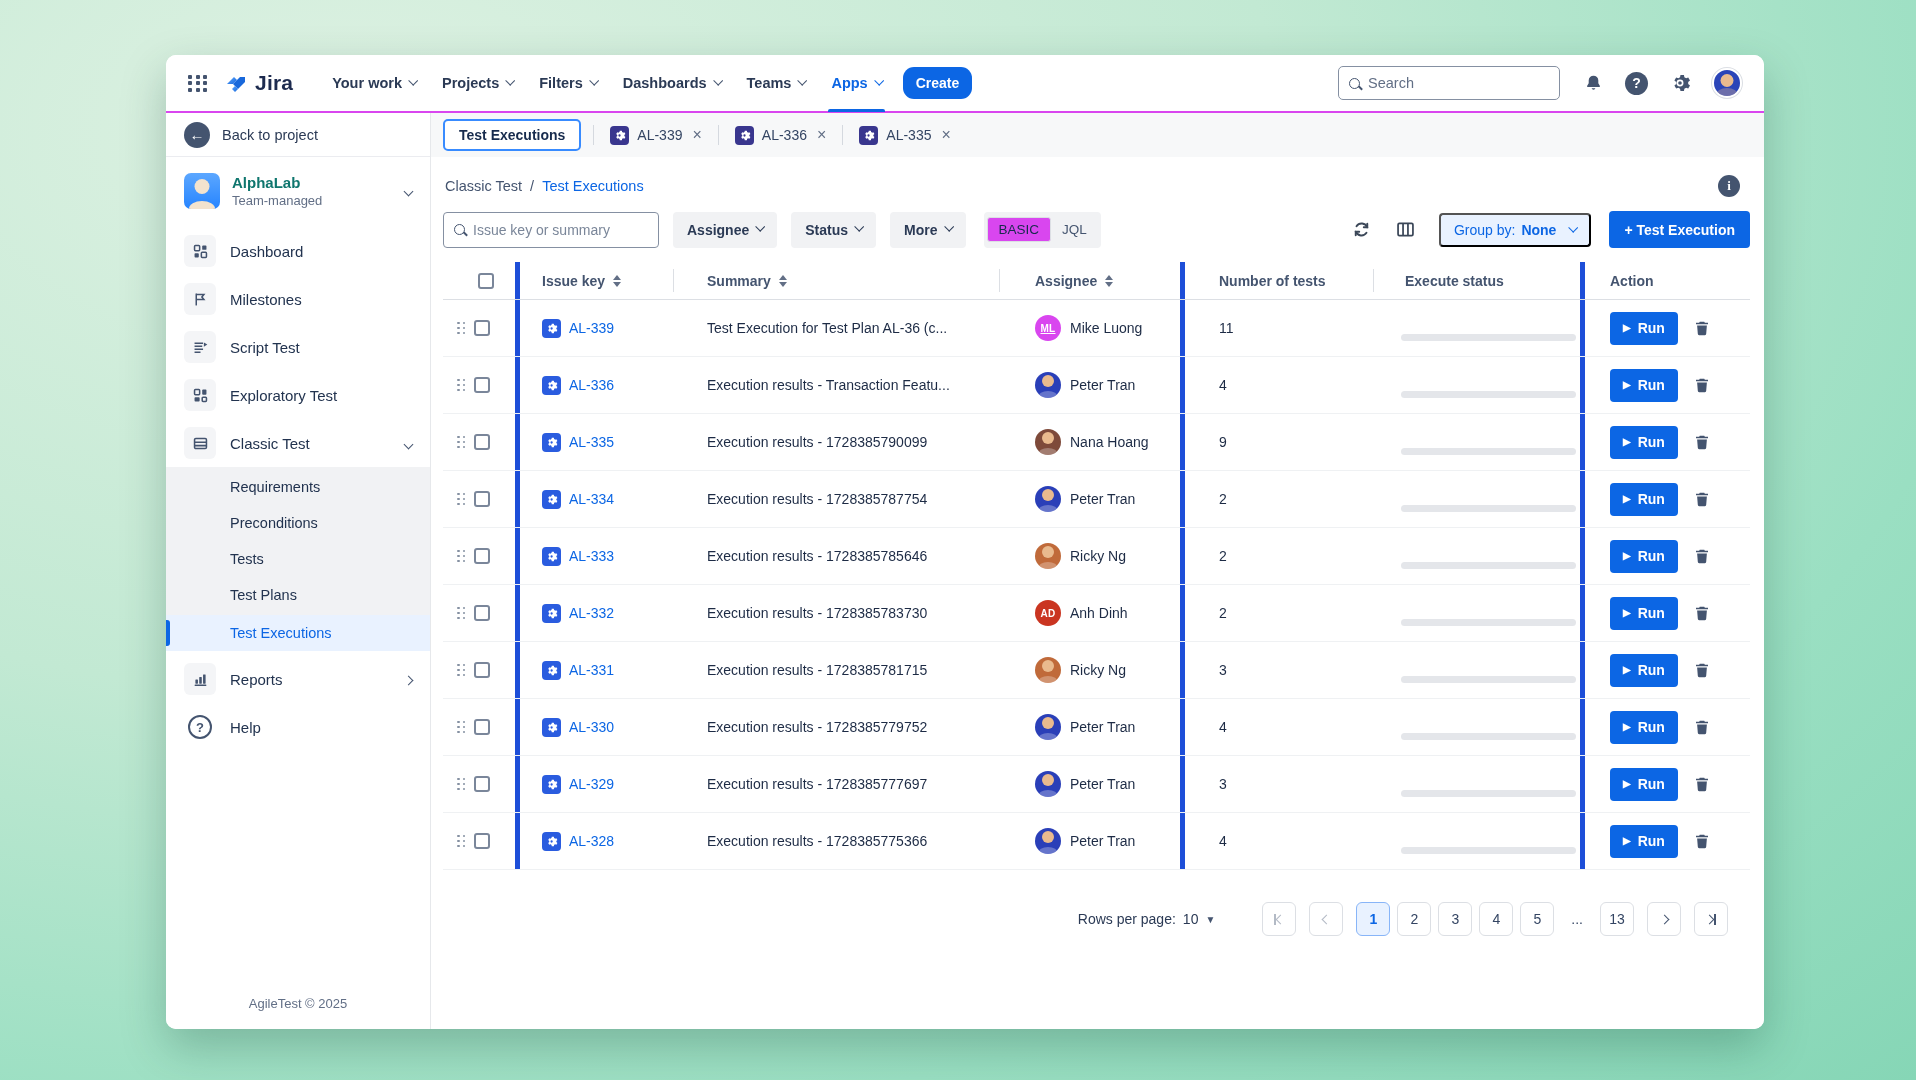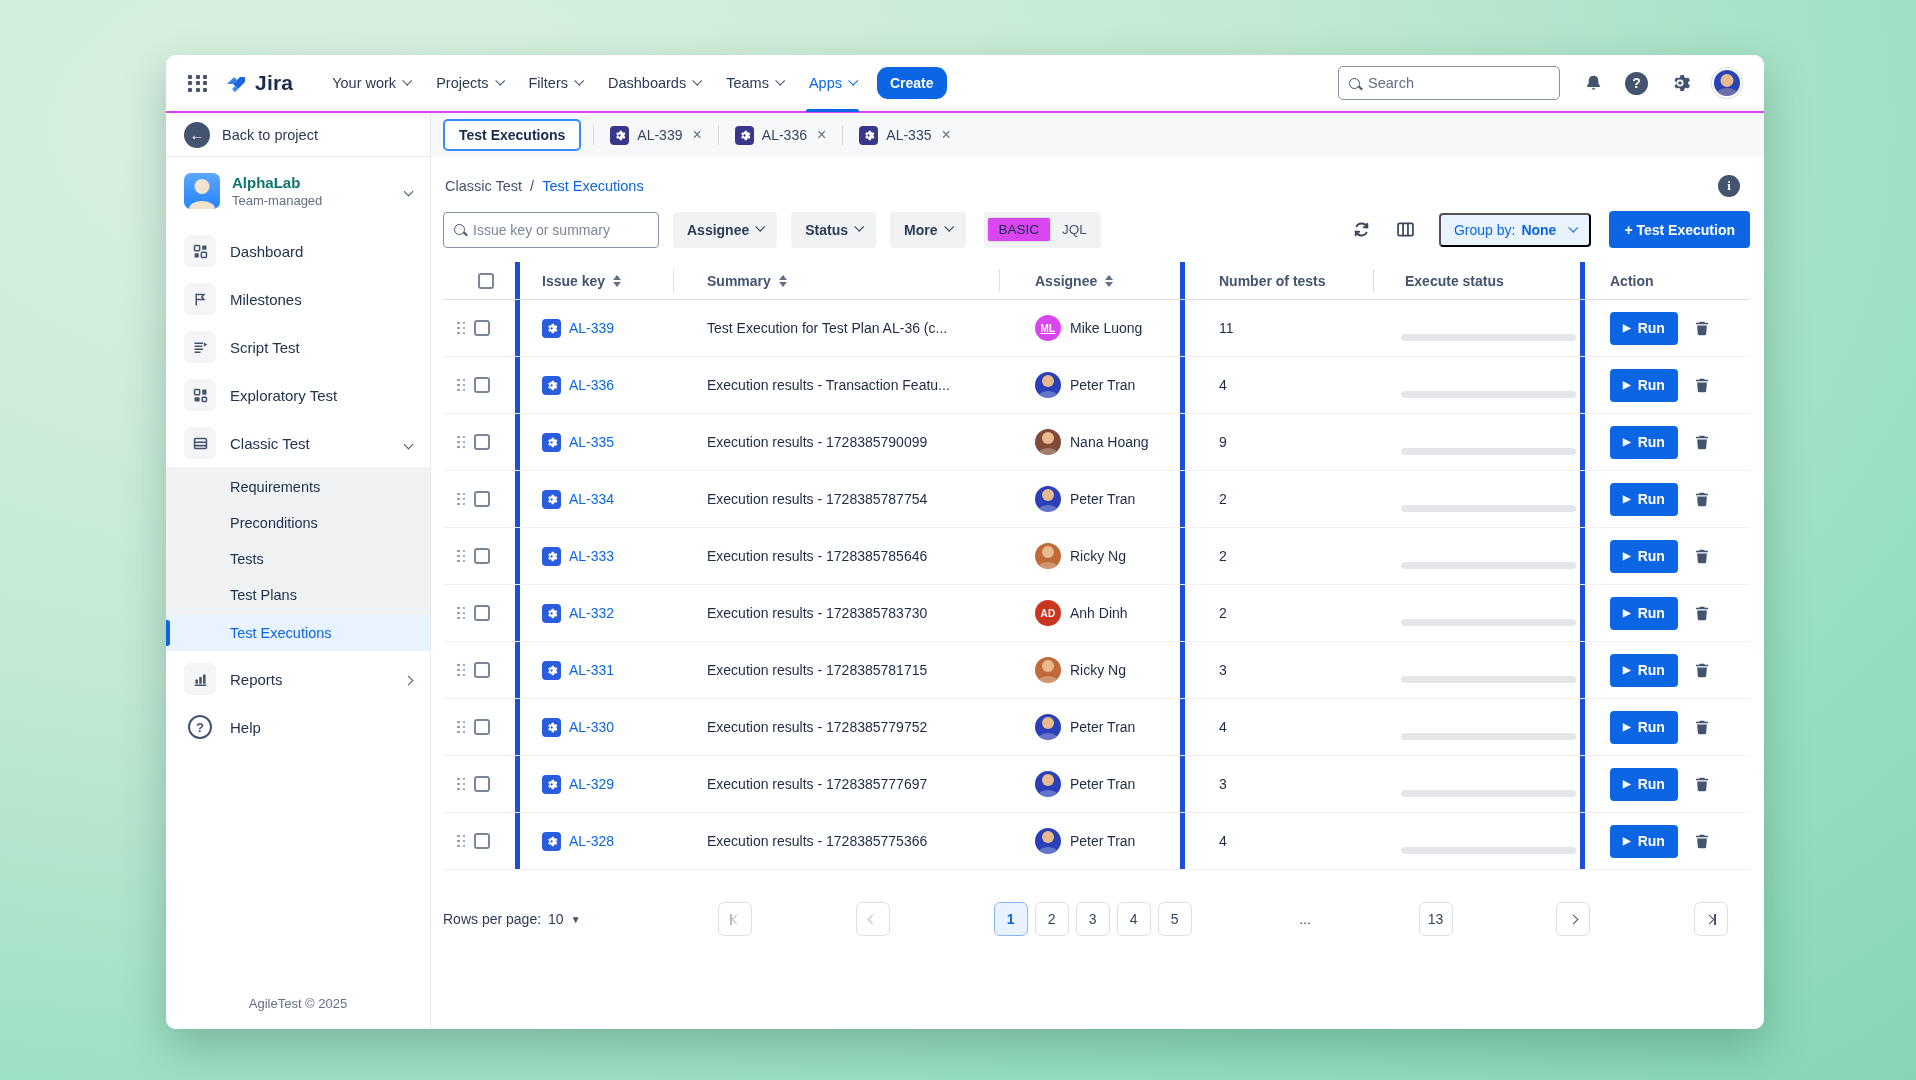--- a/index.html
+++ b/index.html
@@ -10,21 +10,21 @@
   .window{position:absolute;left:166px;top:55px;width:1598px;height:974px;background:#fff;
           border-radius:10px;box-shadow:0 18px 45px rgba(9,70,50,.28);overflow:hidden;display:flex;flex-direction:column}
 
   
   .topnav{height:58px;flex:0 0 58px;display:flex;align-items:center;padding:0 22px;border-bottom:2px solid #d946ef;background:#fff}
   .appswitcher{display:grid;grid-template-columns:repeat(3,5px);grid-gap:2.5px;margin-right:16px;cursor:pointer}
   .appswitcher i{width:4px;height:4px;border-radius:1px;background:#44546F}
   .logo{display:flex;align-items:center;gap:7px;margin-right:26px}
   .logo-text{font-size:21px;font-weight:700;color:#1d2b4f;letter-spacing:.2px}
   .nav-items{display:flex;height:58px;align-items:stretch}
-  .nav-item{display:flex;align-items:center;padding:0 13px;font-size:14.5px;font-weight:400;color:#2b3a55;cursor:pointer;position:relative}
+  .nav-item{display:flex;align-items:center;padding:0 13px;font-size:14.5px;font-weight:700;color:#2b3a55;cursor:pointer;position:relative}
   .nav-item .chev{color:#44546F}
   .nav-item.active{color:#0C66E4}
   .nav-item.active .chev{color:#0C66E4}
   .nav-item.active::after{content:"";position:absolute;left:10px;right:10px;bottom:0;height:3px;background:#0C66E4;border-radius:2px 2px 0 0}
   .chev{width:7px;height:7px;border-right:1.7px solid currentColor;border-bottom:1.7px solid currentColor;
         transform:rotate(45deg) translateY(-1px);display:inline-block;margin-left:7px;margin-top:-4px}
   .create-btn{background:#0C66E4;color:#fff;font-size:14px;font-weight:600;border:none;border-radius:11px;
               padding:8px 13px;margin-left:8px;cursor:pointer}
   .topnav-spacer{flex:1}
   .search-box{display:flex;align-items:center;gap:8px;width:222px;height:34px;border:1.5px solid #8590A2;
@@ -147,21 +147,21 @@
            padding:0 13px;font-size:14px;font-weight:600;cursor:pointer}
   .run-btn .play{font-size:10px;line-height:1}
   .trash{color:#44546F;cursor:pointer;display:flex}
 
   .avatar{width:26px;height:26px;border-radius:50%;position:relative;overflow:hidden;flex:0 0 auto;
           display:flex;align-items:center;justify-content:center;font-size:10px;font-weight:700;color:#fff;letter-spacing:.3px}
   .avatar.photo::before{content:"";position:absolute;top:3px;left:50%;transform:translateX(-50%);width:12px;height:12px;border-radius:50%;background:#E9BA8E}
   .avatar.photo::after{content:"";position:absolute;bottom:-5px;left:50%;transform:translateX(-50%);width:20px;height:12px;border-radius:50% 50% 0 0;background:rgba(255,255,255,.28)}
 
   
-  .pag-row{display:flex;align-items:center;justify-content:space-between;margin:32px 22px 0 0;gap:13px}
+  .pag-row{display:flex;align-items:center;justify-content:flex-end;margin:32px 22px 0 0;gap:13px}
   .rpp{display:flex;align-items:center;gap:7px;font-size:14px;color:#2b3a55;margin-right:34px;cursor:pointer}
   .rpp .caret{font-size:10px;color:#44546F}
   .pbtn{min-width:34px;height:34px;border:1px solid #DCDFE4;border-radius:6px;background:#fff;display:flex;align-items:center;
         justify-content:center;font-size:14px;color:#344563;cursor:pointer;gap:1px}
   .pbtn.disabled{color:#B3BAC5;cursor:default}
   .pbtn.disabled .pchev{border-color:#B3BAC5}
   .pbtn.active{background:#E9F2FF;border-color:#88B5F8;color:#0C66E4;font-weight:600}
   .pchev{width:7px;height:7px;border-right:1.8px solid #44546F;border-bottom:1.8px solid #44546F;display:inline-block}
   .pchev.left{transform:rotate(135deg)}
   .pchev.right{transform:rotate(-45deg)}

